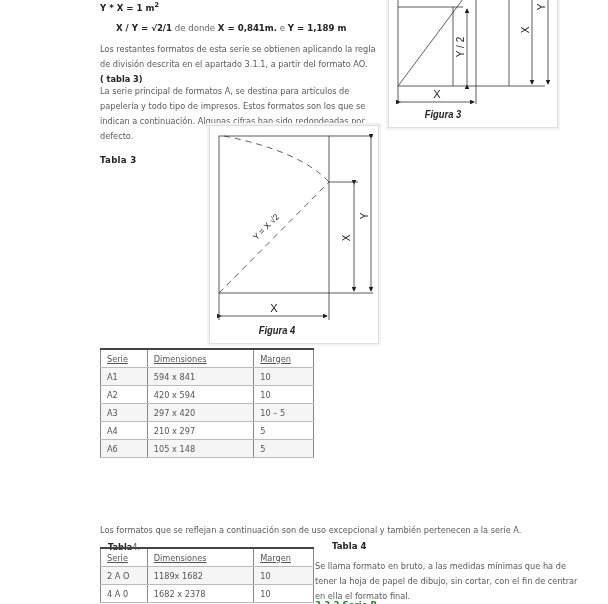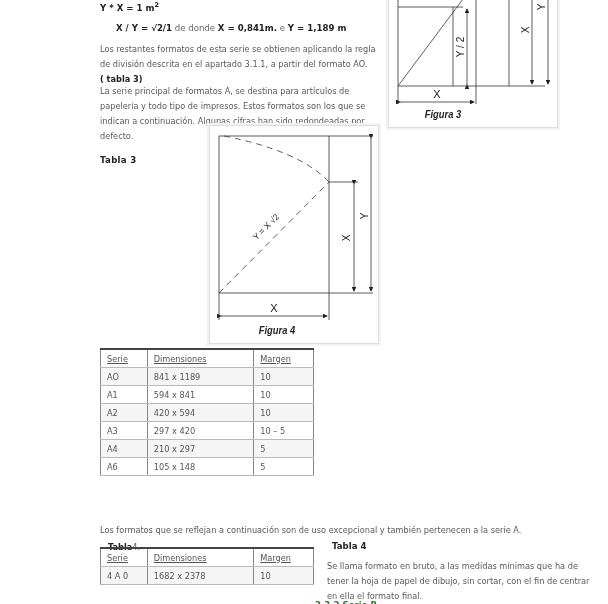--- a/index.html
+++ b/index.html
@@ -105,25 +105,20 @@
       <col style="width:107px">
       <col style="width:60px">
     </colgroup>
   <tbody>
       <tr class="h">
     <td>Serie</td>
     <td>Dimensiones</td>
     <td>Margen</td>
   </tr>
   <tr>
-        <td>AO</td>
-        <td>841 x 1189</td>
-        <td>10</td>
-      </tr>
-  <tr>
         <td>A1</td>
         <td>594 x 841</td>
         <td>10</td>
       </tr>
   <tr>
         <td>A2</td>
         <td>420 x 594</td>
         <td>10</td>
       </tr>
   <tr>
@@ -156,24 +151,29 @@
       <col style="width:107px">
       <col style="width:60px">
     </colgroup>
   <tbody>
       <tr class="h">
     <td>Serie</td>
     <td>Dimensiones</td>
     <td>Margen</td>
   </tr>
   <tr>
+        <td>2 A O</td>
+        <td>1189x 1682</td>
+        <td>10</td>
+      </tr>
+  <tr>
         <td>4 A 0</td>
         <td>1682 x 2378</td>
         <td>10</td>
       </tr>
 </tbody>
   </table>
 
 <div class="abs" style="left:332px;top:541px;font-size:8.6px;">
   <span class="bi">Tabla 4</span>
 </div>
-<div class="abs txt" style="left:315px;top:559px;width:275px;margin-left:12px;">Se llama formato en bruto, a las medidas mínimas que ha de tener la hoja de papel de dibujo, sin cortar,  con el fin de centrar en ella el formato final.</div>
+<div class="abs txt" style="left:315px;top:559px;width:275px;">Se llama formato en bruto, a las medidas mínimas que ha de tener la hoja de papel de dibujo, sin cortar,  con el fin de centrar en ella el formato final.</div>
 <div class="abs green" style="left:315px;top:600px;white-space:nowrap;">3.3.2  Serie B</div>
 
 </body></html>

